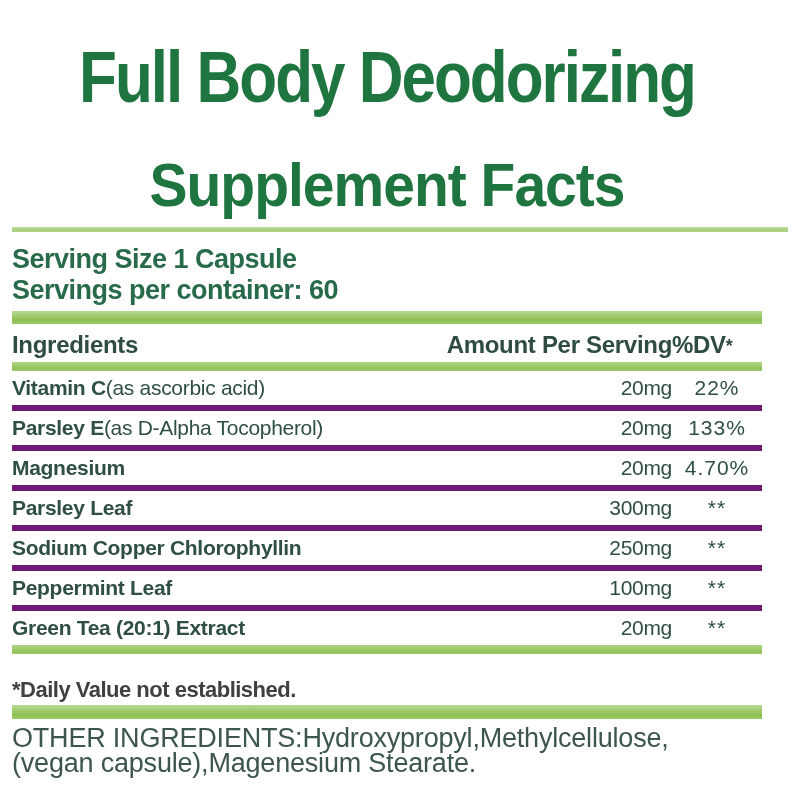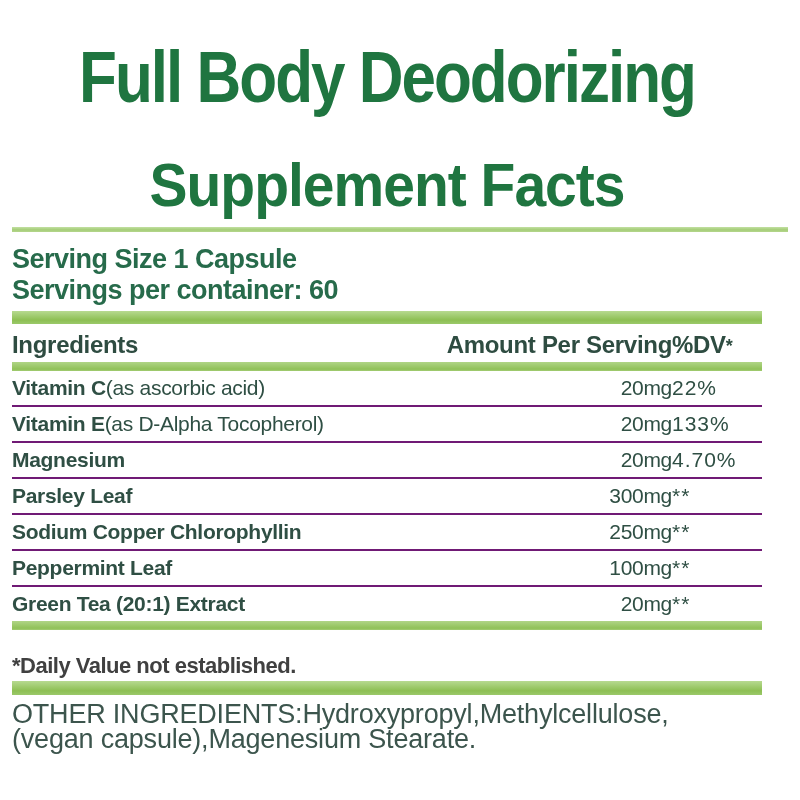--- a/index.html
+++ b/index.html
@@ -92,31 +92,31 @@
   .thead .h-ingredients { flex: 1; text-align: left; }
   .thead .h-amount { text-align: right; }
   .thead .h-dv { width: 90px; text-align: left; white-space: nowrap; }
   .thead .h-dv .star { font-size: 18px; vertical-align: 1px; }
 
   .rows {}
   .row {
     height: 34px;
     display: flex;
     align-items: center;
-    border-bottom: 2px solid #701a75;
+    border-bottom: 6px solid #701a75;
     font-size: 21px;
     color: #2f4f44;
     letter-spacing: -0.3px;
   }
   .row:last-child { border-bottom: 0; }
   .row .c-name { flex: 1; white-space: nowrap; }
   .row .c-name .nm { font-weight: bold; }
   .row .c-name .dt { font-weight: normal; }
   .row .c-amount { width: 130px; text-align: right; }
-  .row .c-dv { width: 90px; text-align: left; letter-spacing: 1px; }
+  .row .c-dv { width: 90px; text-align: center; letter-spacing: 1px; }
 
   
   .footnote {
     margin-top: 23px;
     font-weight: bold;
     font-size: 22px;
     line-height: 26px;
     letter-spacing: -0.5px;
     color: #404040;
   }
@@ -156,21 +156,21 @@
     <div class="bar bar-mid below-header"></div>
 
     <div class="rows" id="rows">
       <div class="row">
         <div class="c-name"><span class="nm">Vitamin C</span><span class="dt">(as ascorbic acid)</span></div>
         <div class="c-amount">20mg</div>
         <div class="c-dv">22%</div>
       </div>
 
       <div class="row">
-        <div class="c-name"><span class="nm">Vitamin E</span><span class="dt">(as D-Alpha Tocopherol)</span></div>
+        <div class="c-name"><span class="nm">Parsley E</span><span class="dt">(as D-Alpha Tocopherol)</span></div>
         <div class="c-amount">20mg</div>
         <div class="c-dv">133%</div>
       </div>
 
       <div class="row">
         <div class="c-name"><span class="nm">Magnesium</span><span class="dt"></span></div>
         <div class="c-amount">20mg</div>
         <div class="c-dv">4.70%</div>
       </div>
 

